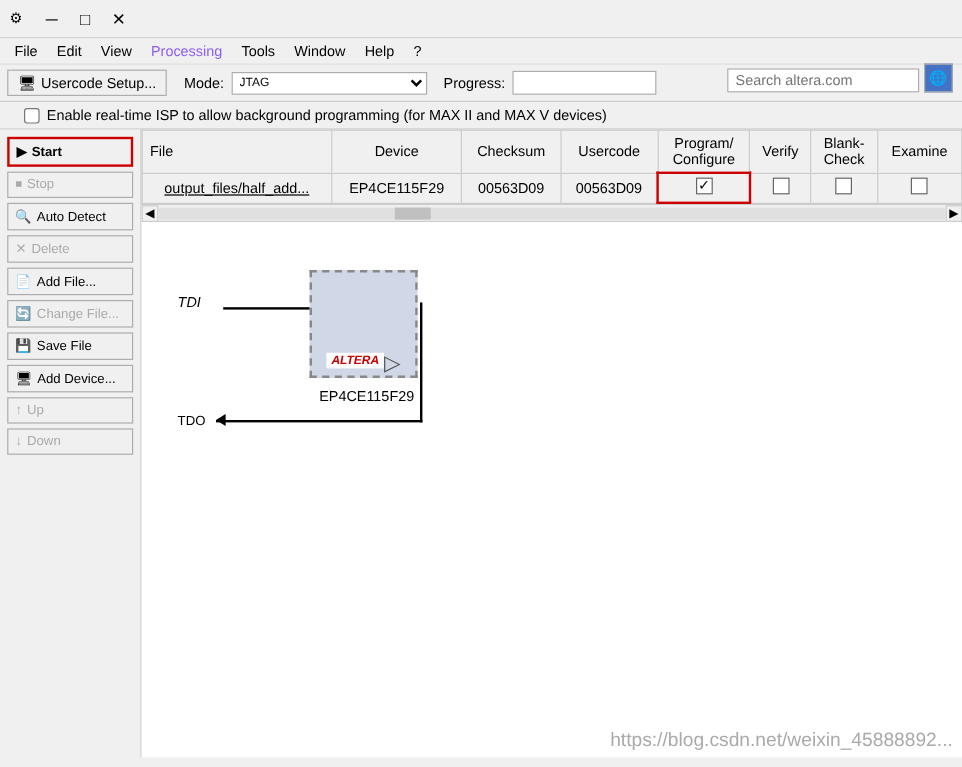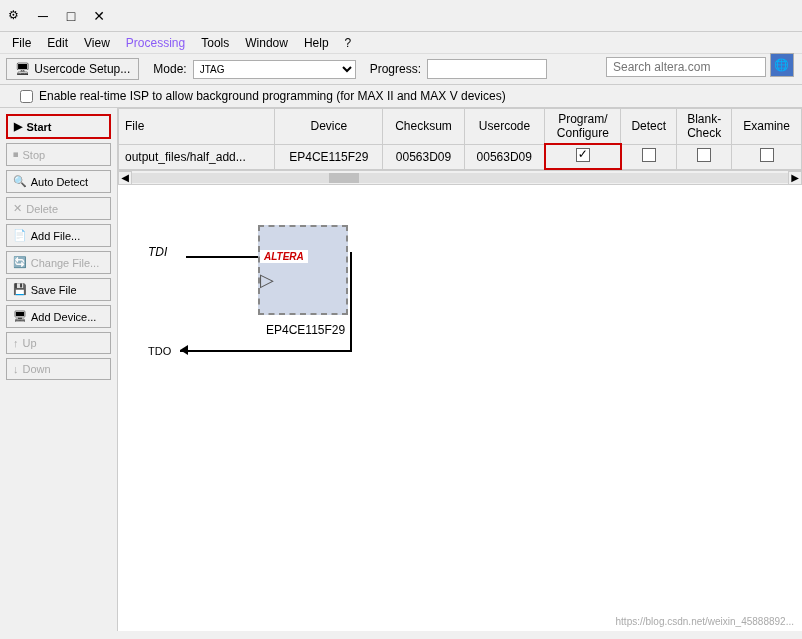--- a/index.html
+++ b/index.html
@@ -43,46 +43,46 @@
     
     
     .right-panel { flex: 1; display: flex; flex-direction: column; }
     
     
     .table-area { border-bottom: 1px solid #ccc; }
     .prog-table { width: 100%; border-collapse: collapse; font-size: 12px; }
     .prog-table th { background: #f0f0f0; border: 1px solid #ccc; padding: 3px 6px; text-align: center; font-weight: normal; }
     .prog-table th.file-col { text-align: left; }
     .prog-table td { border: 1px solid #ccc; padding: 3px 6px; text-align: center; }
-    .prog-table td.file-col { text-align: left; }
+    .prog-table td.file-col { text-align: center; text-decoration: underline; }
     .prog-configure-cell { border: 2px solid #cc0000 !important; }
     .checkbox-checked { display: inline-block; width: 14px; height: 14px; border: 1px solid #666; background: #fff; position: relative; }
     .checkbox-checked::after { content: '✓'; position: absolute; top: -2px; left: 1px; font-size: 12px; color: #000; }
     .checkbox-unchecked { display: inline-block; width: 14px; height: 14px; border: 1px solid #666; background: #fff; }
     
     
     .scroll-area { height: 14px; background: #f0f0f0; border-bottom: 1px solid #ccc; display: flex; align-items: center; position: relative; }
     .scroll-left-btn { width: 14px; height: 14px; border: 1px solid #ccc; background: #f0f0f0; display: flex; align-items: center; justify-content: center; cursor: pointer; font-size: 10px; }
     .scroll-right-btn { width: 14px; height: 14px; border: 1px solid #ccc; background: #f0f0f0; display: flex; align-items: center; justify-content: center; cursor: pointer; font-size: 10px; }
     .scroll-track { flex: 1; height: 10px; background: #e0e0e0; position: relative; }
     .scroll-thumb { width: 30px; height: 10px; background: #c0c0c0; position: absolute; left: 30%; }
     
     
     .device-viz { flex: 1; background: #fff; padding: 20px; position: relative; overflow: hidden; }
     .tdi-label { position: absolute; top: 60px; left: 30px; font-size: 12px; font-style: italic; }
     .tdo-label { position: absolute; top: 160px; left: 30px; font-size: 11px; }
     
     
-    .device-box { position: absolute; top: 40px; left: 140px; width: 90px; height: 90px; border: 2px dashed #888; background: #d0d8e8; display: flex; flex-direction: column; align-items: flex-start; justify-content: center; }
+    .device-box { position: absolute; top: 40px; left: 140px; width: 90px; height: 90px; border: 2px dashed #888; background: #d0d8e8; display: flex; flex-direction: row; align-items: flex-end; justify-content: center; }
     .device-logo { font-size: 10px; font-weight: bold; color: #cc0000; background: #fff; padding: 1px 4px; margin-bottom: 6px; font-style: italic; }
     .device-arrow { font-size: 18px; color: #555; }
     .device-name { position: absolute; top: 138px; left: 148px; font-size: 12px; }
     
     
-    .watermark { position: absolute; bottom: 4px; right: 8px; font-size: 10px; color: #aaa; }
+    .watermark { position: absolute; bottom: 4px; right: 8px; font-size: 16px; color: #aaa; }
   </style>
 </head>
 <body>
 
 <div class="title-bar">
   <span class="title-bar-icon">⚙</span>
   <div class="title-bar-controls">
     <button class="title-btn">─</button>
     <button class="title-btn">□</button>
     <button class="title-btn close">✕</button>
@@ -174,21 +174,21 @@
 
     <div class="table-area">
       <table class="prog-table">
         <thead>
           <tr>
             <th class="file-col">File</th>
             <th>Device</th>
             <th>Checksum</th>
             <th>Usercode</th>
             <th>Program/<br>Configure</th>
-            <th>Detect</th>
+            <th>Verify</th>
             <th>Blank-<br>Check</th>
             <th>Examine</th>
           </tr>
         </thead>
         <tbody>
           <tr>
             <td class="file-col">output_files/half_add...</td>
             <td>EP4CE115F29</td>
             <td>00563D09</td>
             <td>00563D09</td>

